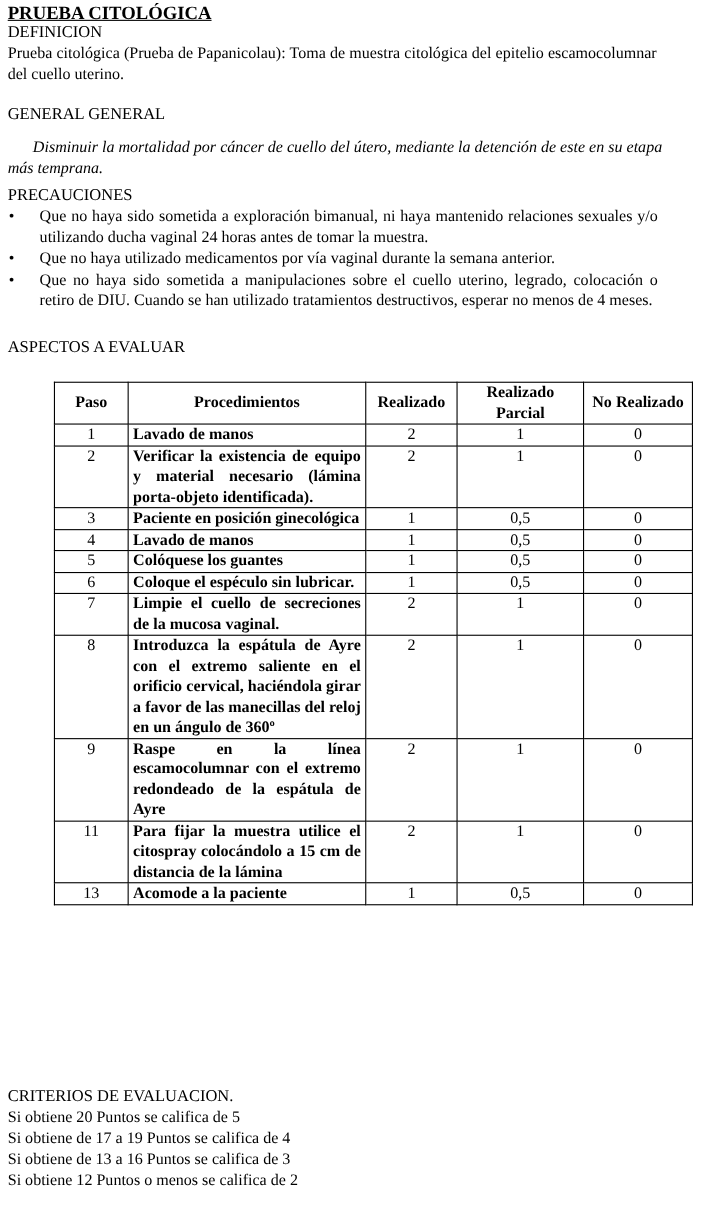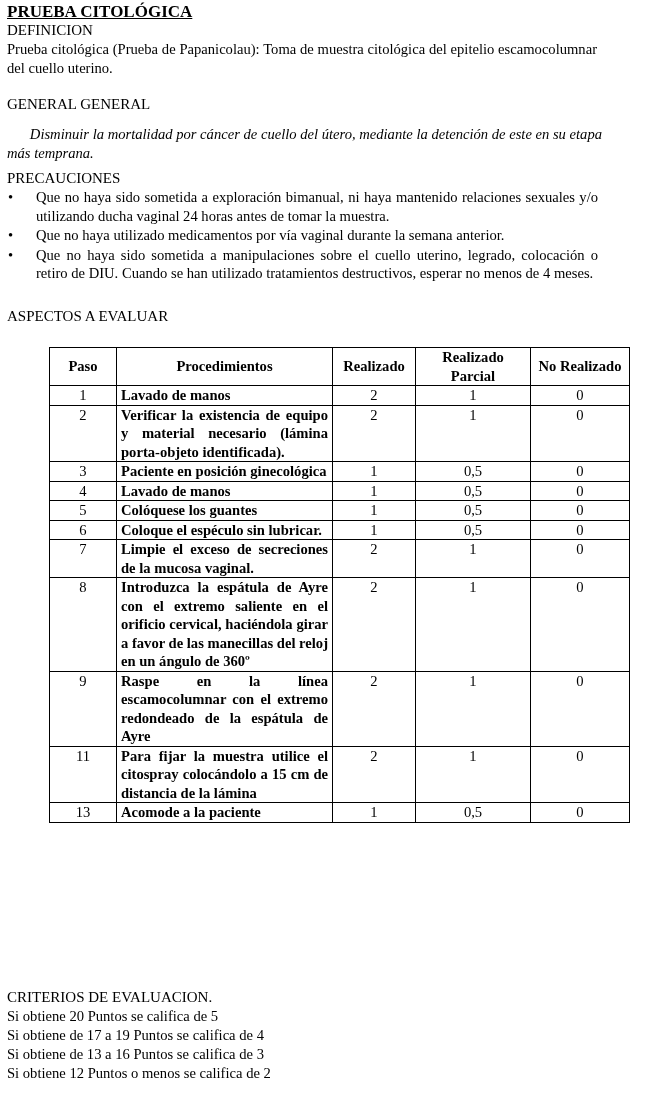--- a/index.html
+++ b/index.html
@@ -123,21 +123,21 @@
       </tr>
       <tr>
         <td class="c">6</td>
         <td class="j">Coloque el espéculo sin lubricar.</td>
         <td class="c">1</td>
         <td class="c">0,5</td>
         <td class="c">0</td>
       </tr>
       <tr>
         <td class="c">7</td>
-        <td class="j">Limpie el exceso de secreciones de la mucosa vaginal.</td>
+        <td class="j">Limpie el cuello de secreciones de la mucosa vaginal.</td>
         <td class="c">2</td>
         <td class="c">1</td>
         <td class="c">0</td>
       </tr>
       <tr>
         <td class="c">8</td>
         <td class="j">Introduzca la espátula de Ayre con el extremo saliente en el orificio cervical, haciéndola girar a favor de las manecillas del reloj en un  ángulo de 360º</td>
         <td class="c">2</td>
         <td class="c">1</td>
         <td class="c">0</td>

